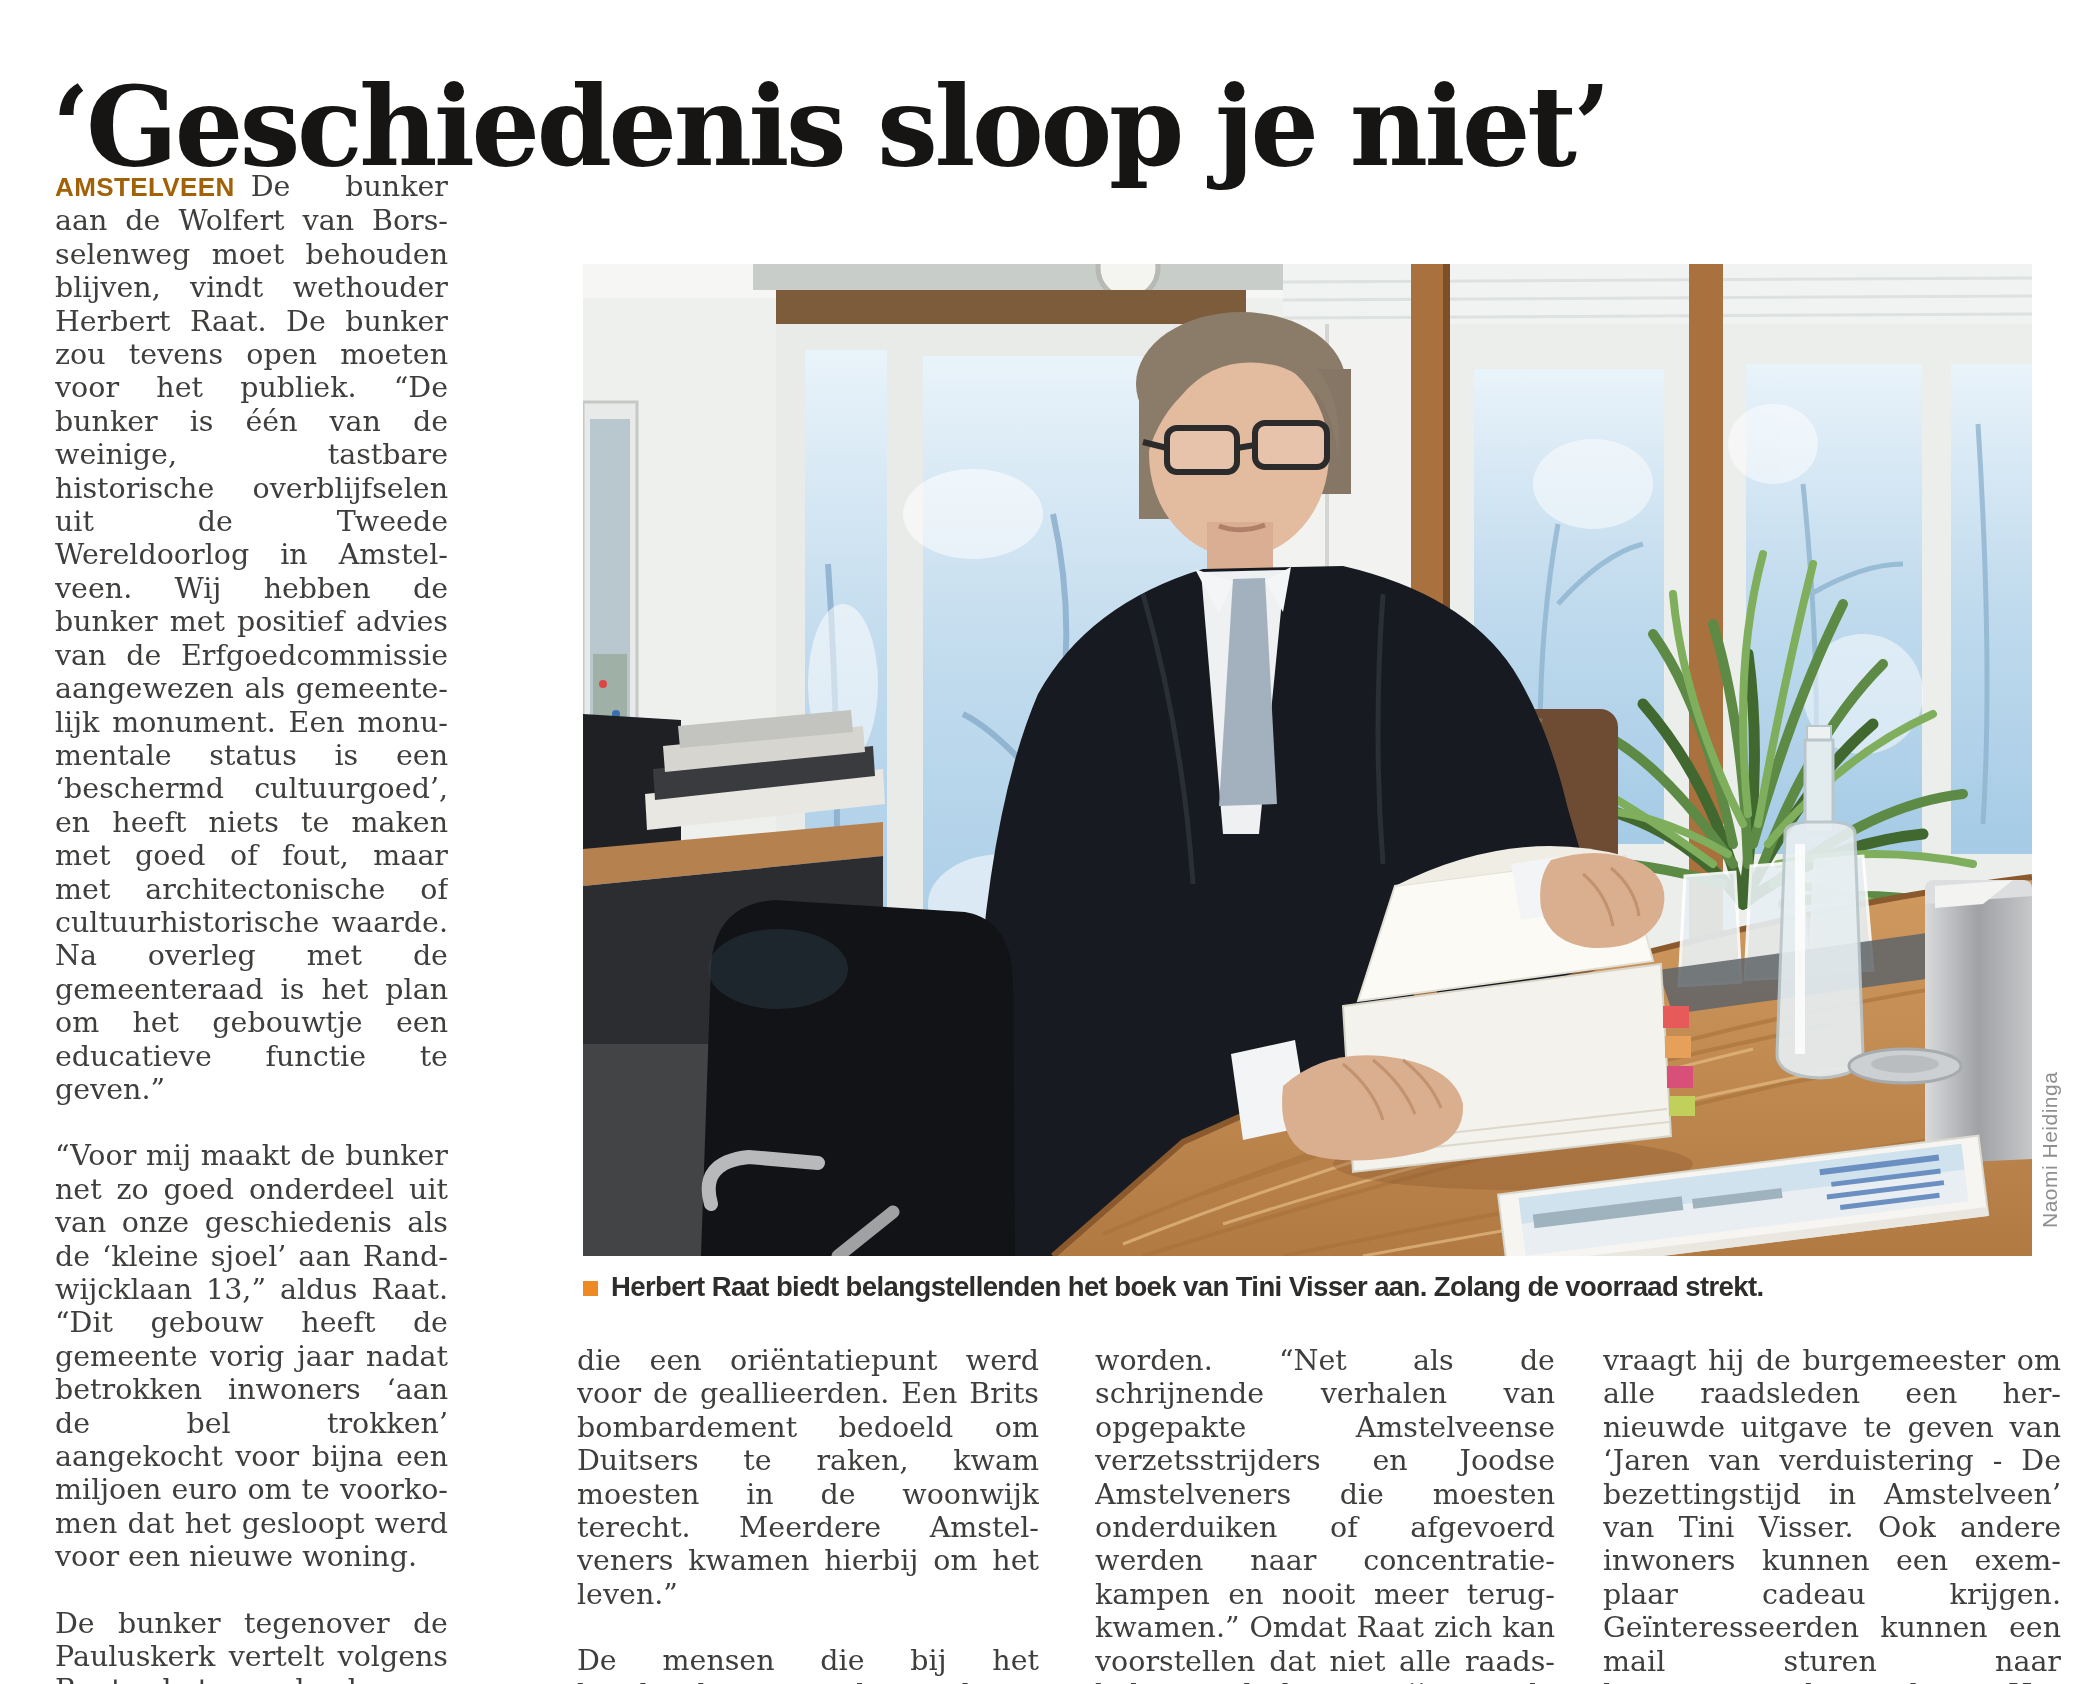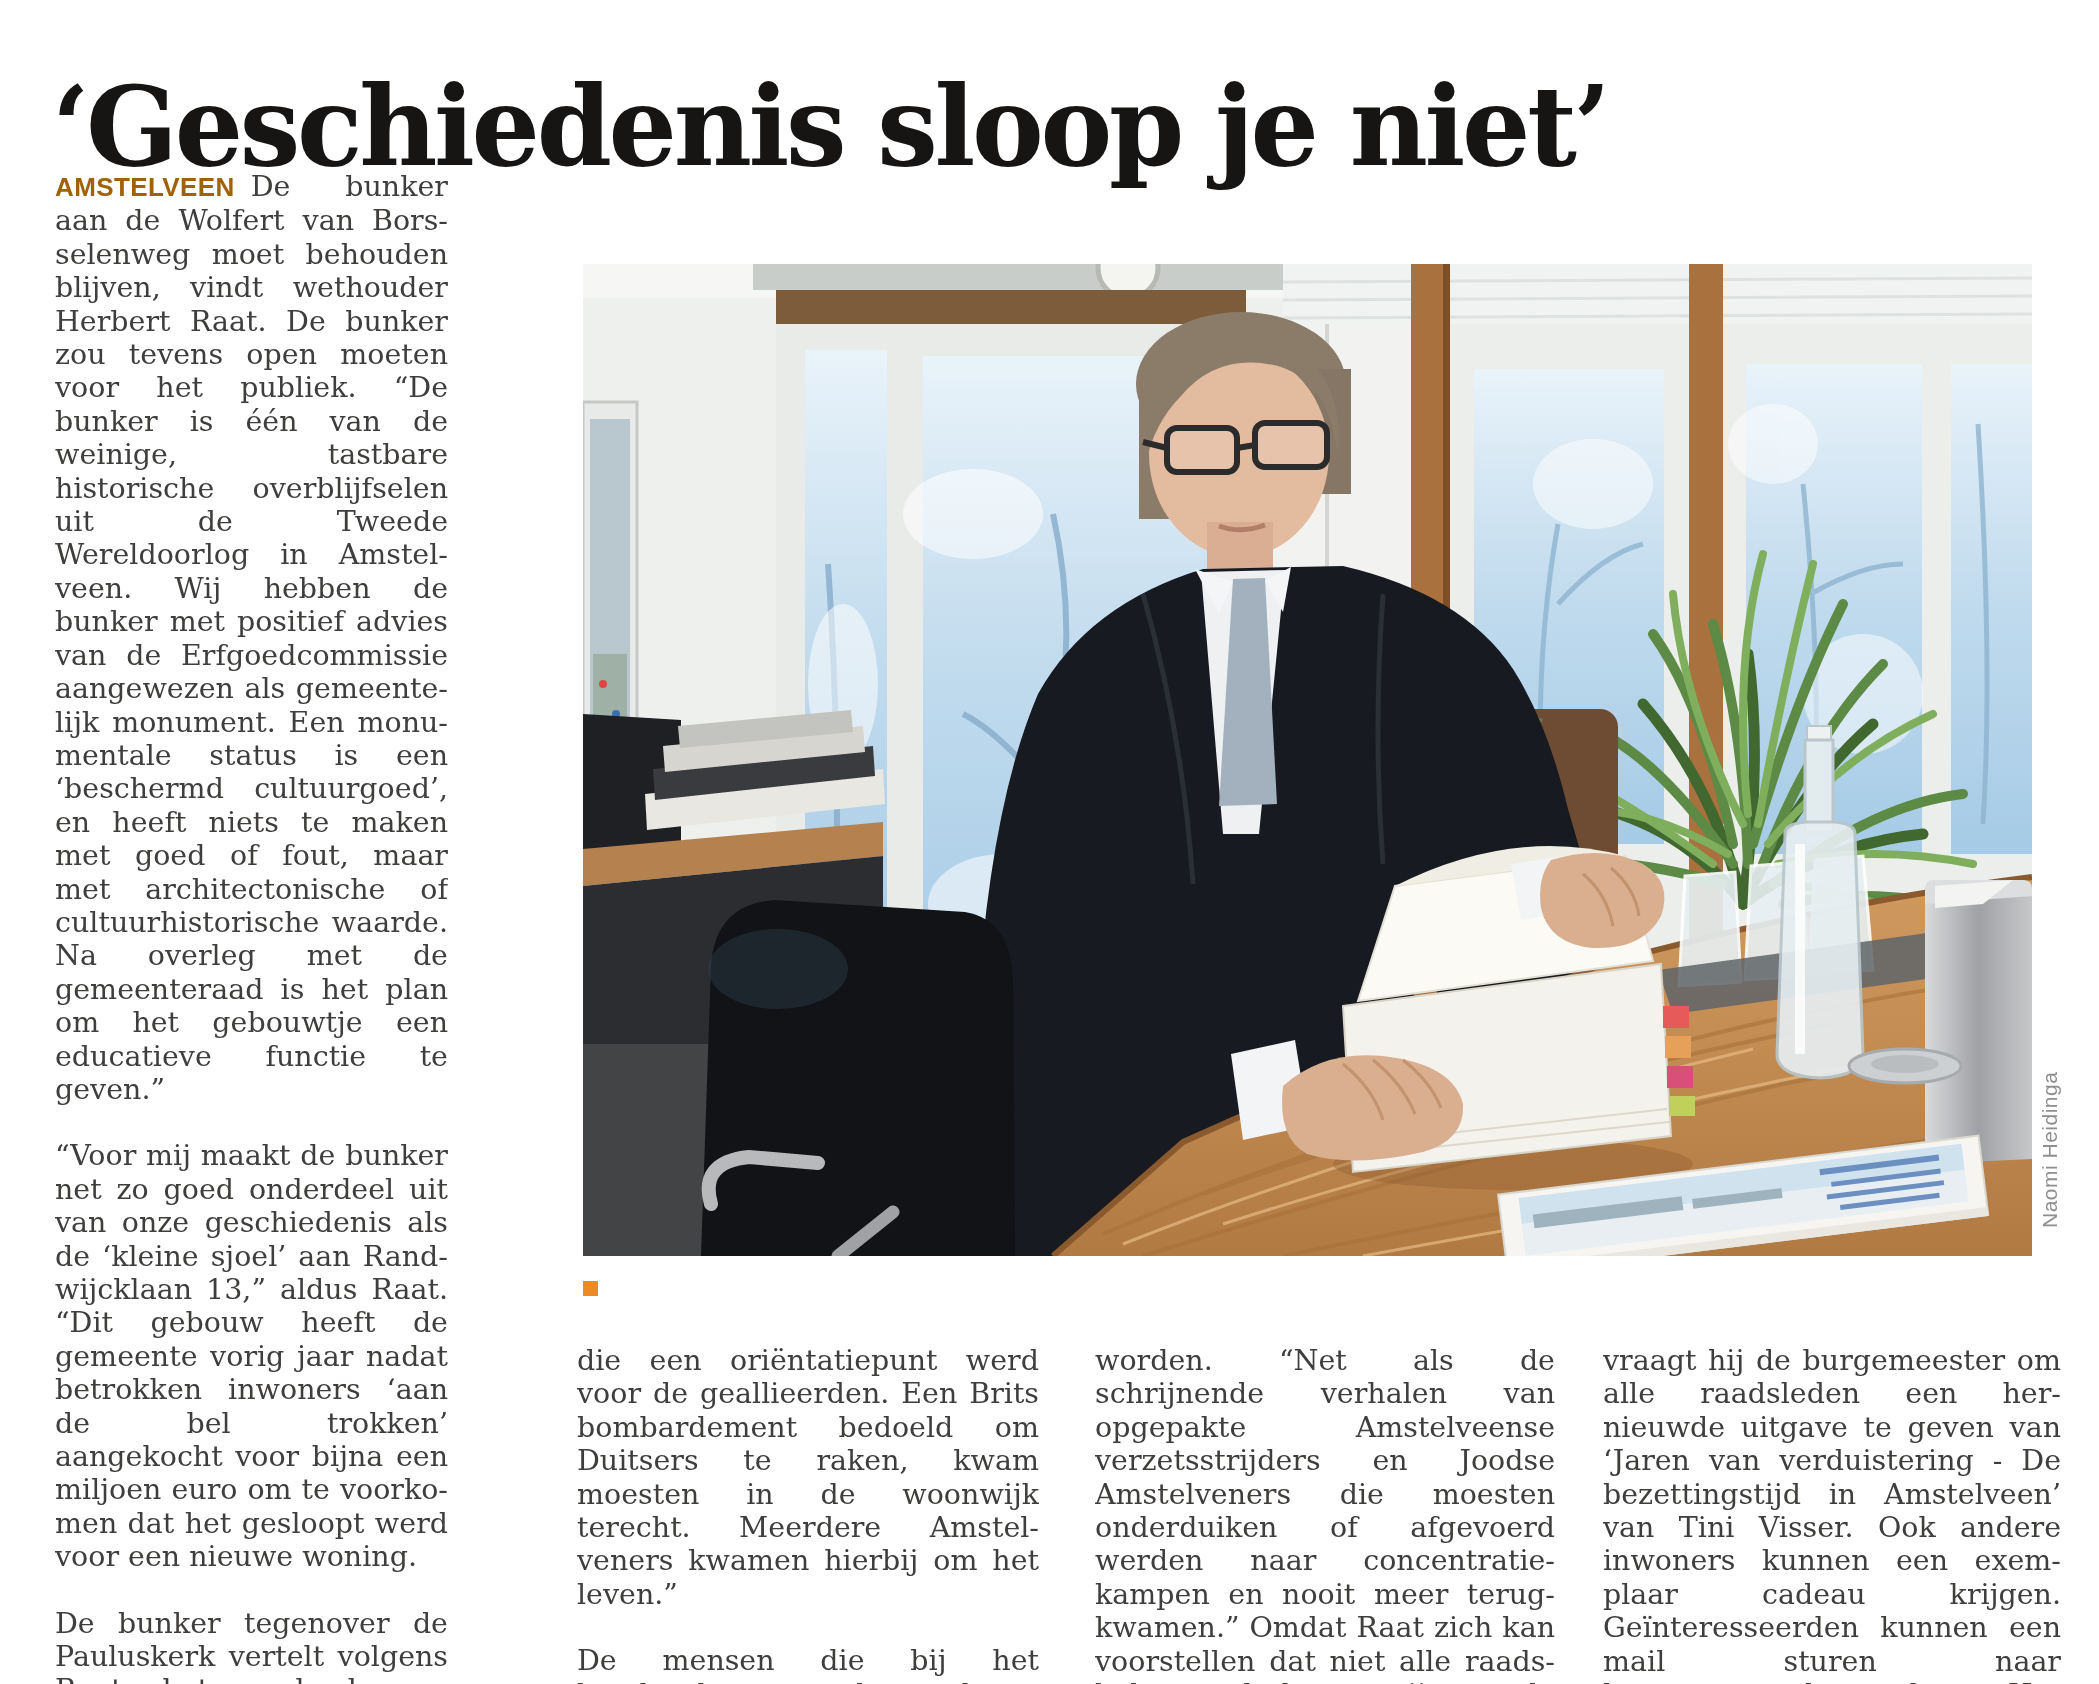--- a/index.html
+++ b/index.html
@@ -331,21 +331,21 @@
       <path d="M255,992 L310,948" stroke="#9fa1a3" stroke-width="13" fill="none" stroke-linecap="round"></path>
     </g>
   </svg>
 </div>
 
 <div class="photo-credit">
   <span>Naomi Heidinga</span>
 </div>
 
 <div class="caption">
-  <span class="bullet"></span>
+  <span class="bullet"></span><span>Herbert Raat biedt belangstellenden het boek van Tini Visser aan. Zolang de voorraad strekt.</span>
 </div>
 
 <div id="col2" class="col">
   <p>die een oriën­tatie­punt werd voor de geal­lieerden. Een Brits bombar­dement bedoeld om Duitsers te ra­ken, kwam moesten in de woon­wijk terecht. Meerdere Amstel­veners kwamen hierbij om het leven.”</p>
   <p>De mensen die bij het bombarde­ment het leven lieten, mogen vol­gens de wethouder niet vergeten</p>
 </div>
 <div id="col3" class="col">
   <p>worden. “Net als de schrijnende ver­halen van opgepakte Amstelveense verzets­strijders en Joodse Amstel­veners die moesten onder­duiken of afgevoerd werden naar concen­tratie­kampen en nooit meer terug­kwamen.” Omdat Raat zich kan voorstellen dat niet alle raads­leden op de hoogte zijn van de historie van Amstelveen ten tijde van WOII</p>
 </div>
 <div id="col4" class="col">

